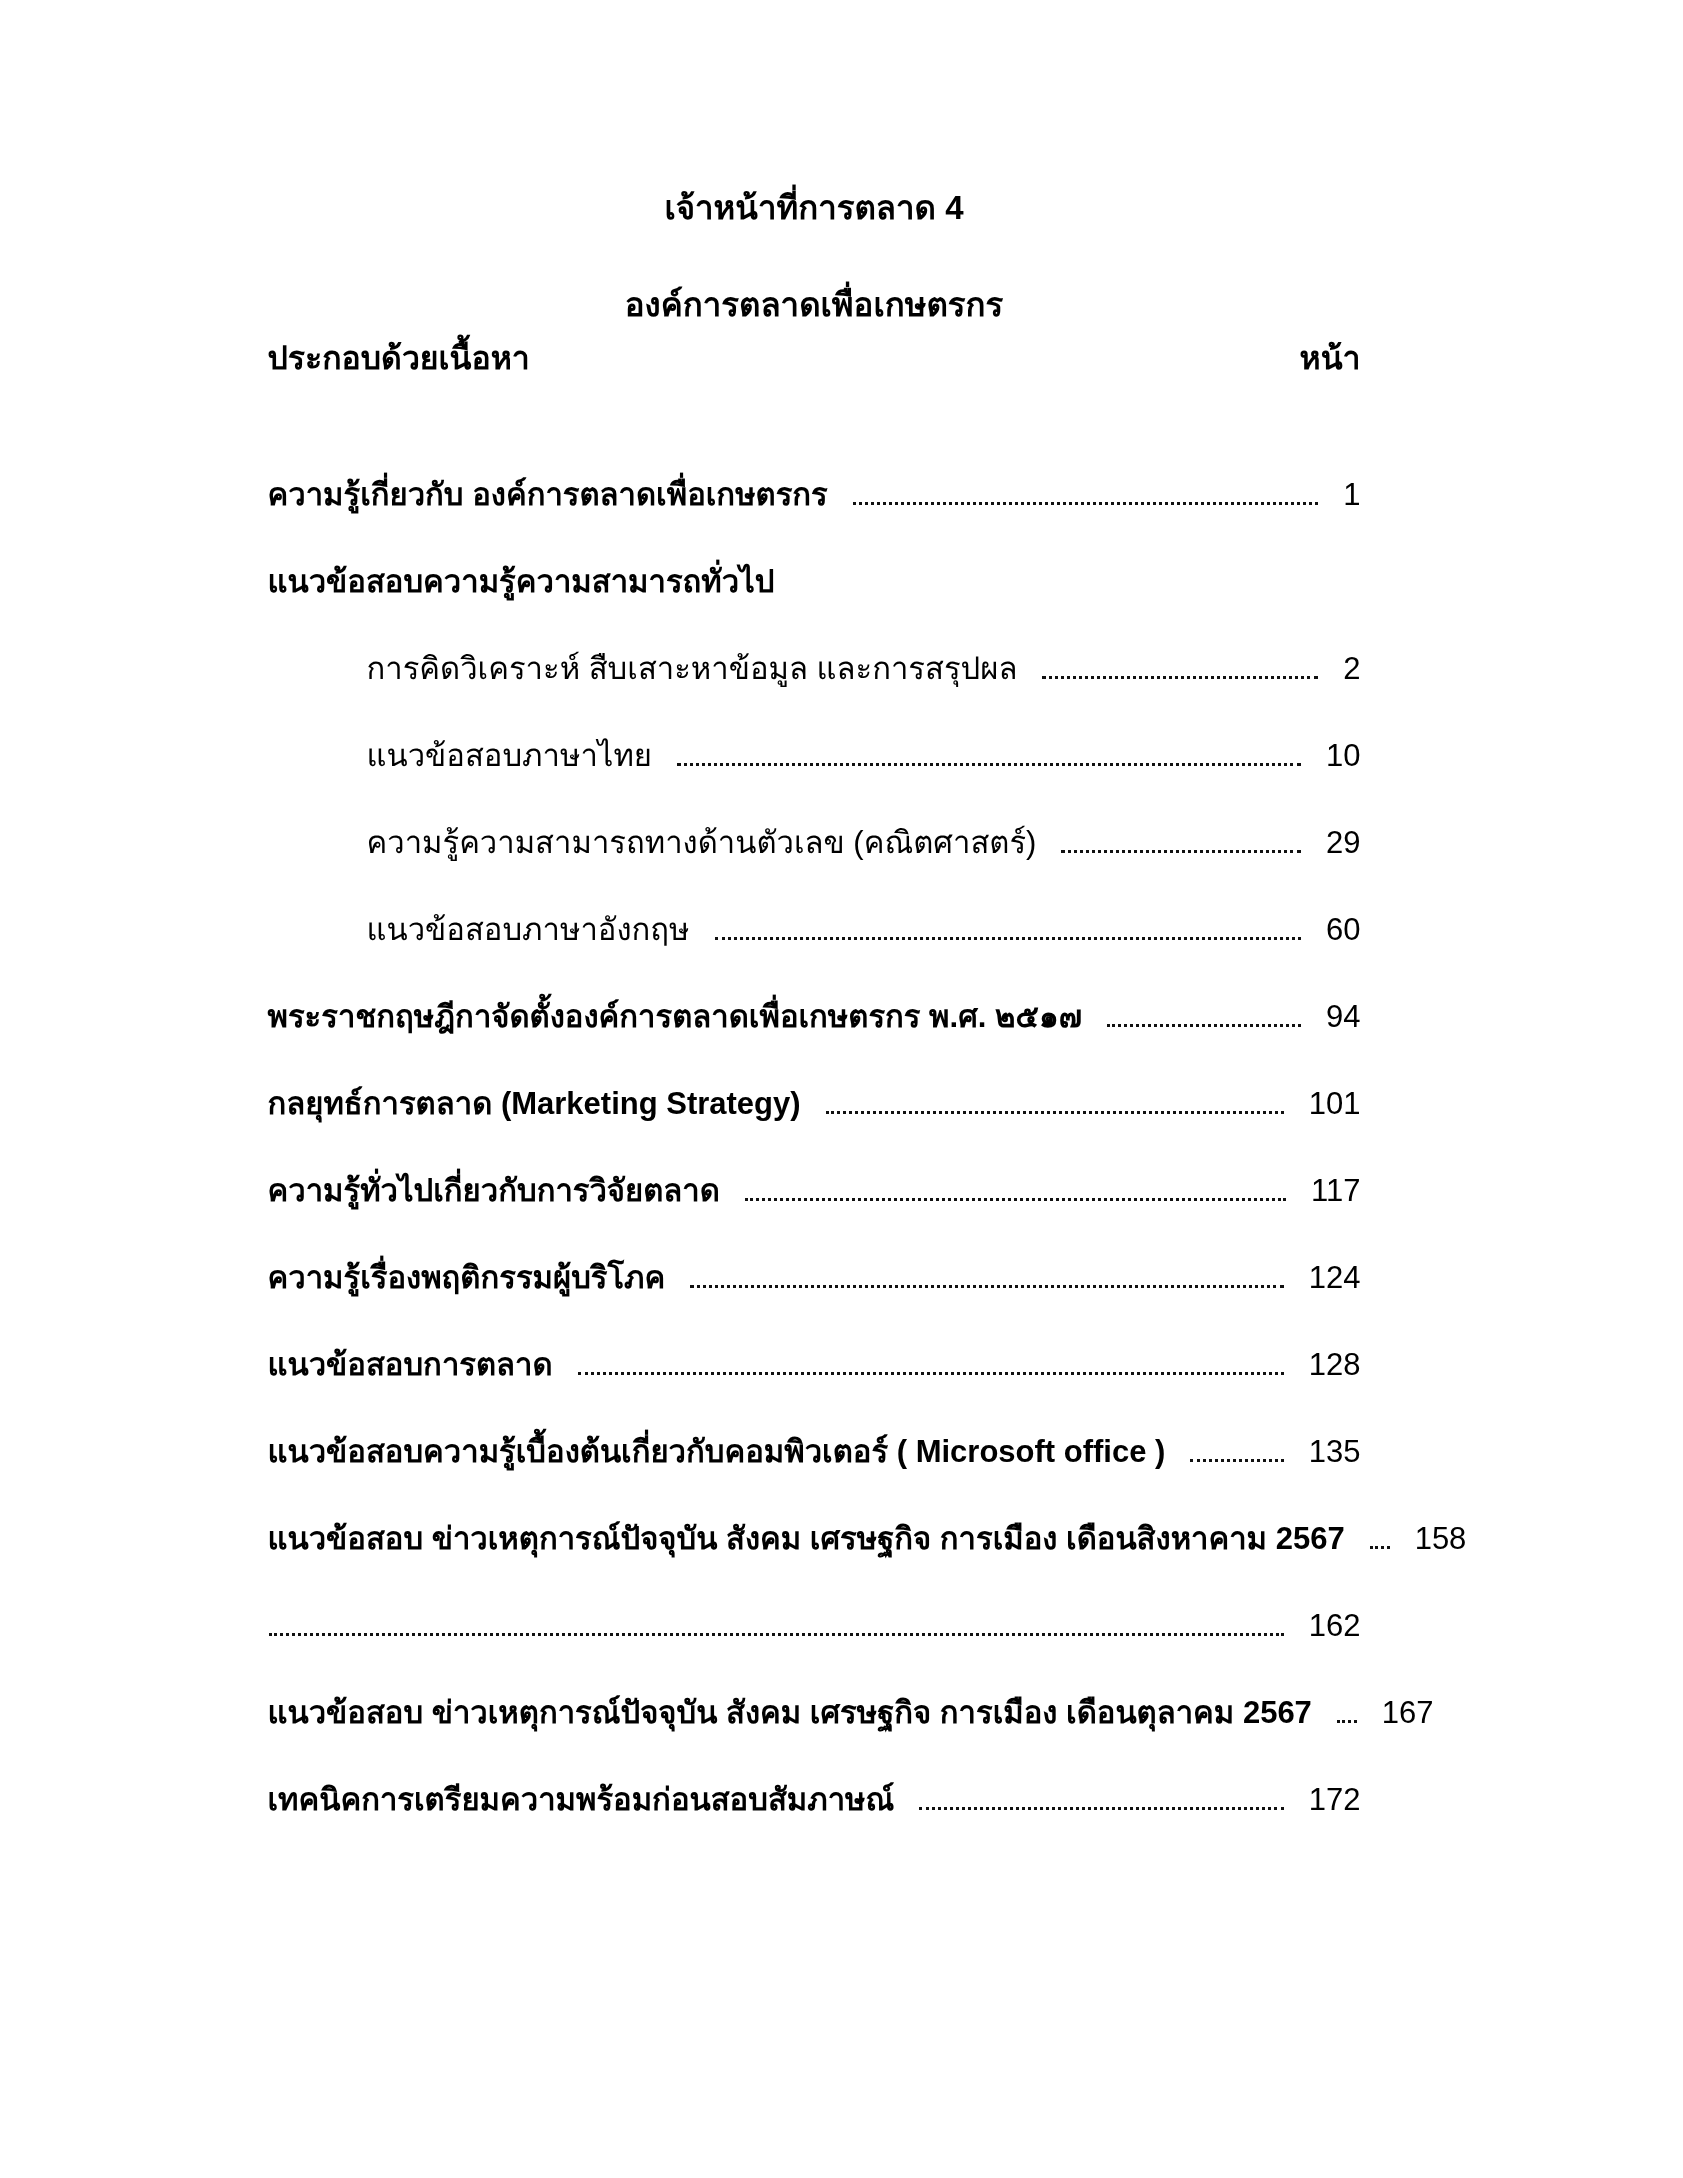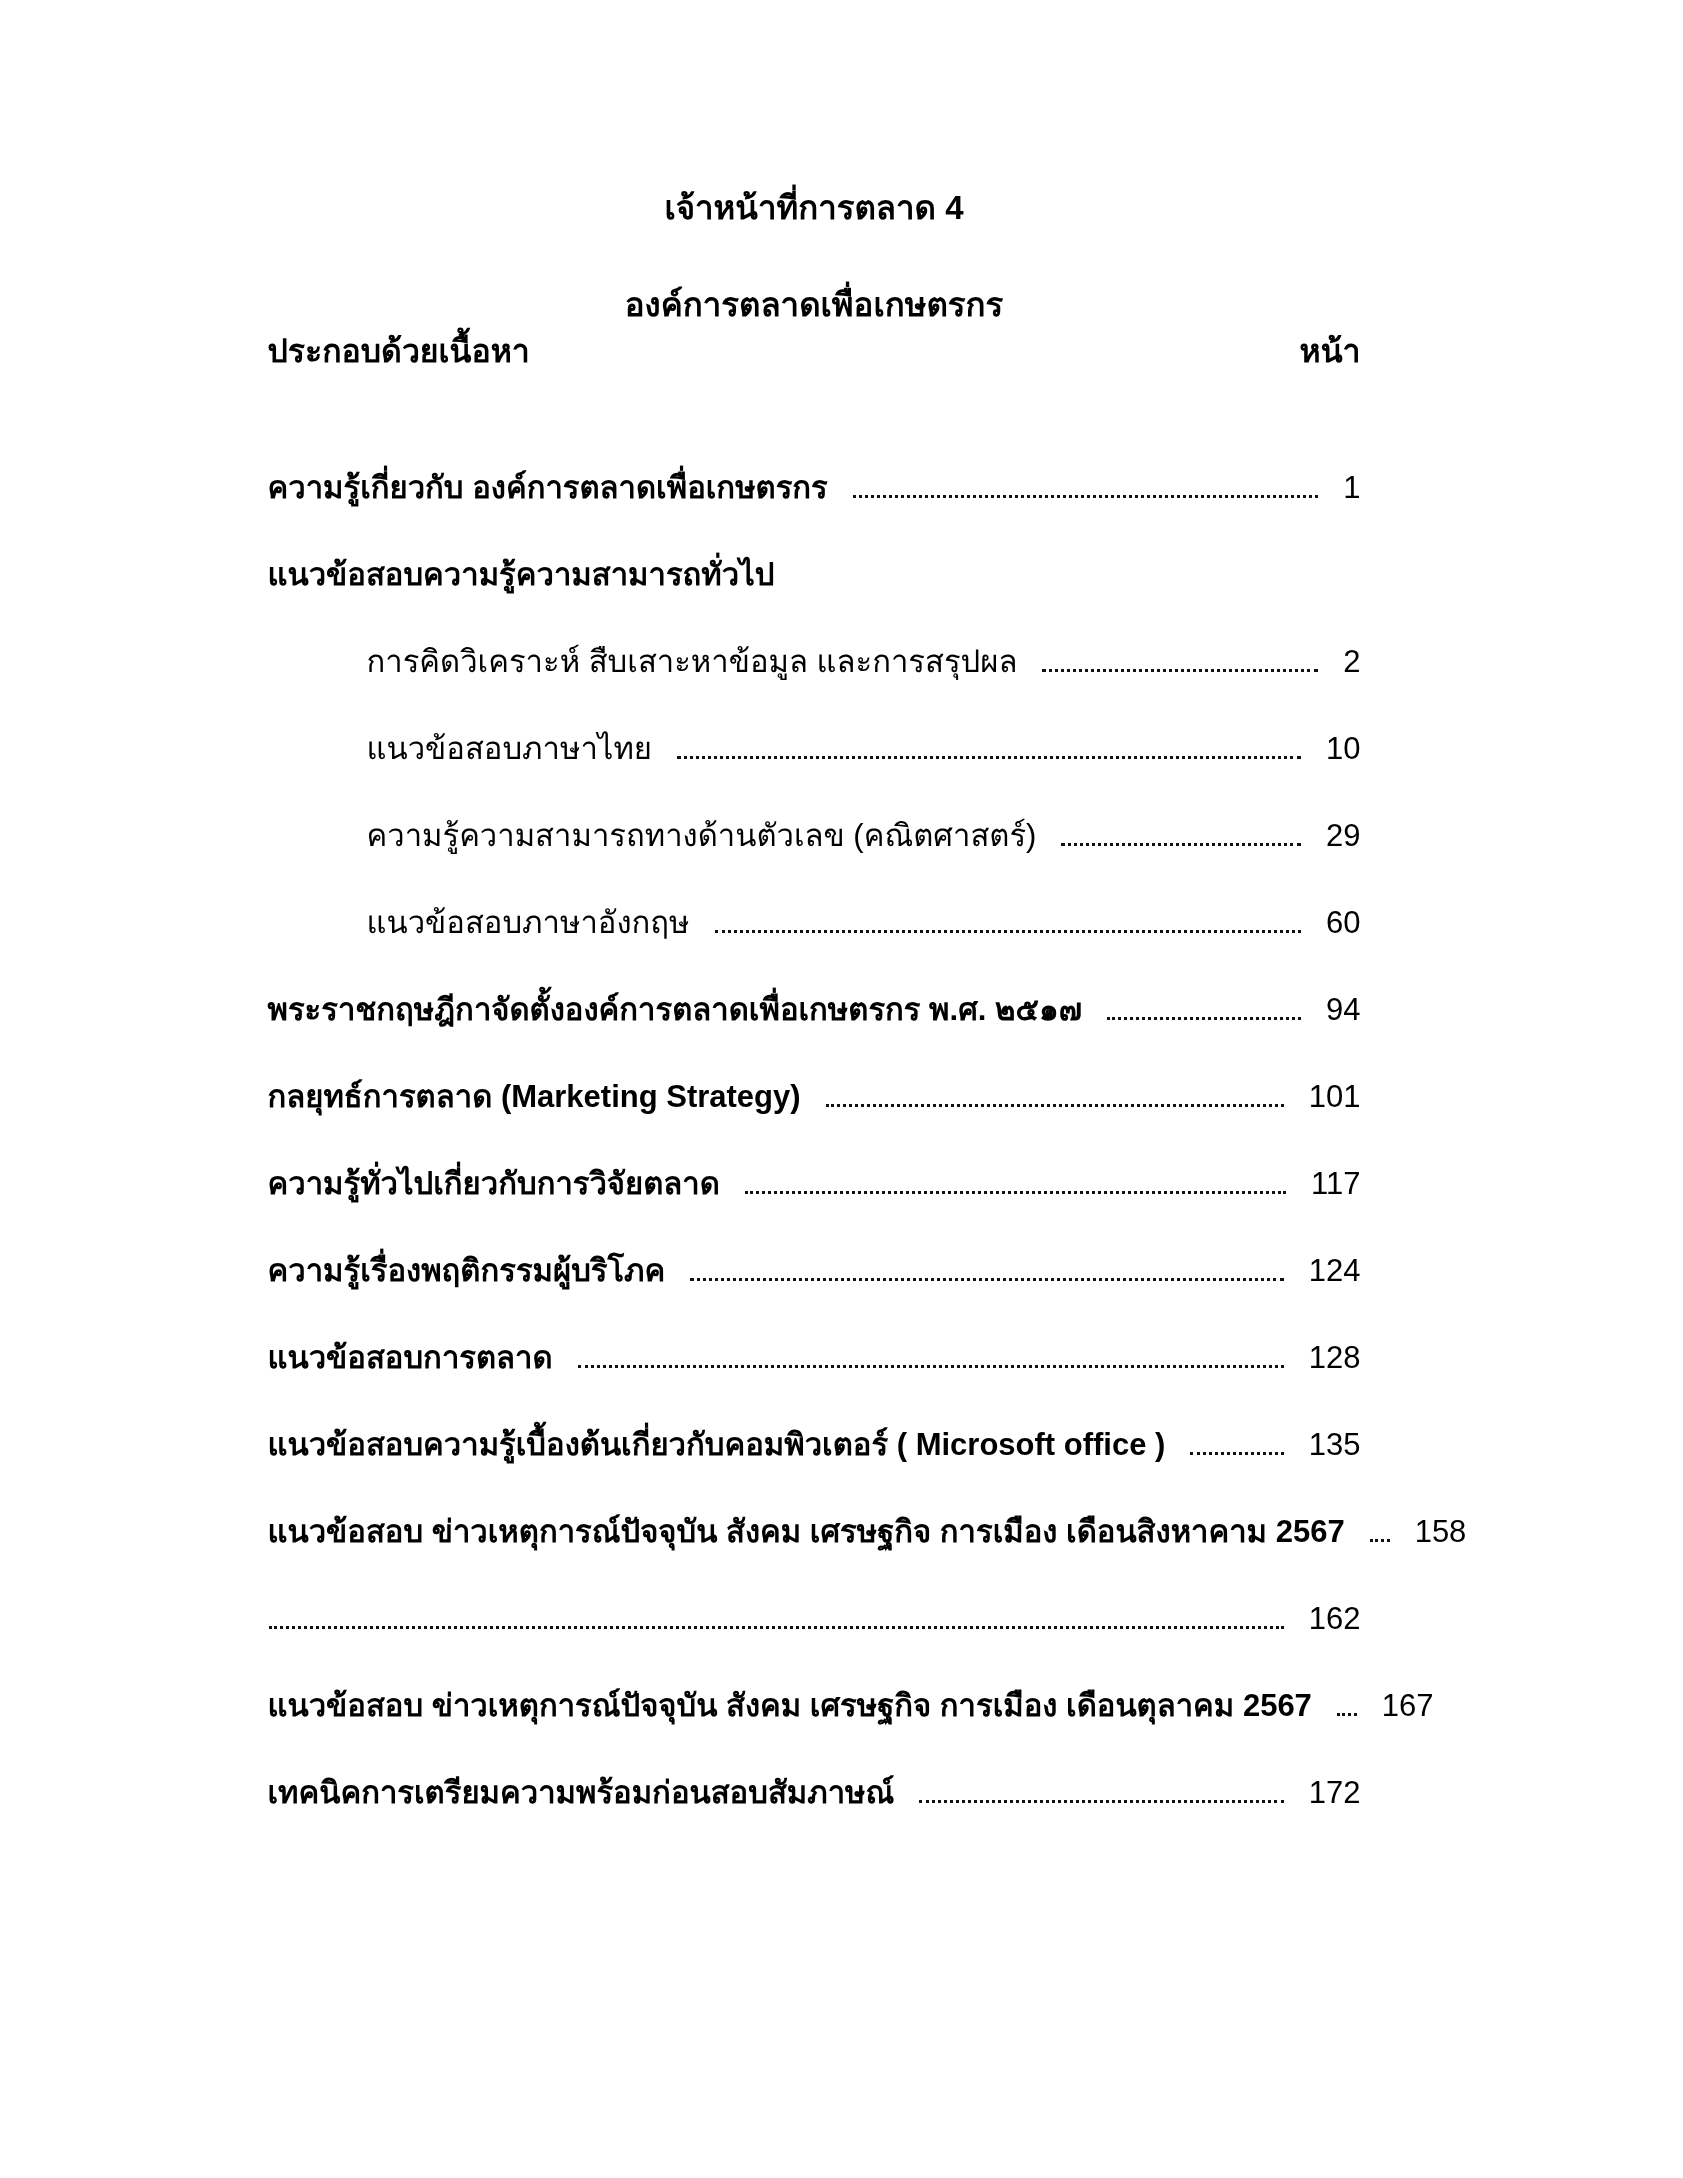--- a/index.html
+++ b/index.html
@@ -20,21 +20,21 @@
     overflow: hidden;
   }
   .doc-title {
     margin: 0;
     text-align: center;
     font-size: 33px;
     font-weight: bold;
     line-height: 1.2;
   }
   .doc-subtitle {
-    margin: 57px 0 1px 0;
+    margin: 57px 0 8px 0;
     text-align: center;
     font-size: 33px;
     font-weight: bold;
     line-height: 1.2;
   }
   .toc-header {
     display: flex;
     justify-content: space-between;
     align-items: baseline;
     margin-bottom: 91px;

